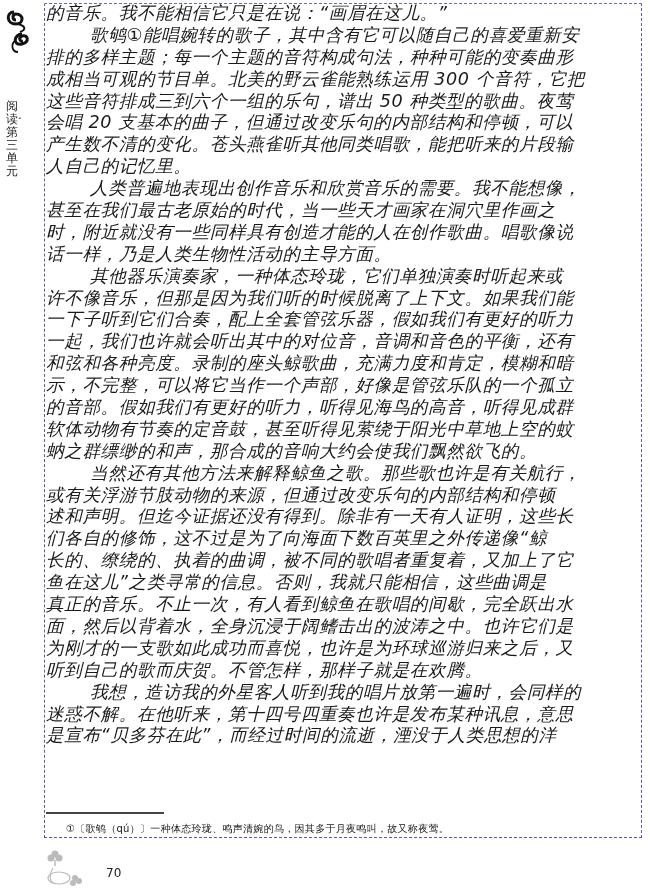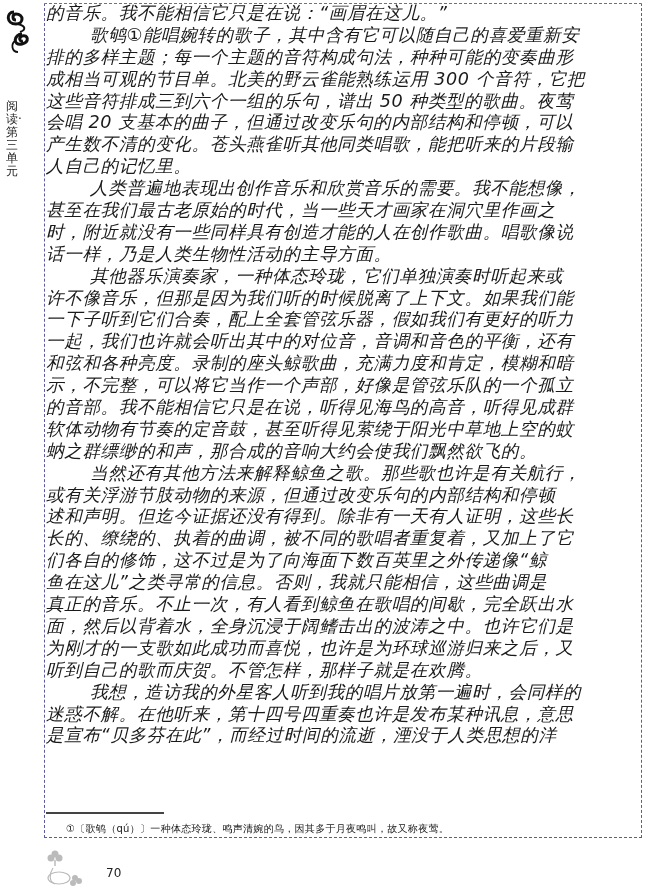--- a/index.html
+++ b/index.html
@@ -121,28 +121,28 @@
     <div class="line indent">人类普遍地表现出创作音乐和欣赏音乐的需要。我不能想像，</div>
     <div class="line">甚至在我们最古老原始的时代，当一些天才画家在洞穴里作画之</div>
     <div class="line">时，附近就没有一些同样具有创造才能的人在创作歌曲。唱歌像说</div>
     <div class="line">话一样，乃是人类生物性活动的主导方面。</div>
     <div class="line indent">其他器乐演奏家，一种体态玲珑，它们单独演奏时听起来或</div>
     <div class="line">许不像音乐，但那是因为我们听的时候脱离了上下文。如果我们能</div>
     <div class="line">一下子听到它们合奏，配上全套管弦乐器，假如我们有更好的听力</div>
     <div class="line">一起，我们也许就会听出其中的对位音，音调和音色的平衡，还有</div>
     <div class="line">和弦和各种亮度。录制的座头鲸歌曲，充满力度和肯定，模糊和暗</div>
     <div class="line">示，不完整，可以将它当作一个声部，好像是管弦乐队的一个孤立</div>
-    <div class="line">的音部。我不能相信它只是在说，听得见海鸟的高音，听得见成群</div>
+    <div class="line">的音部。假如我们有更好的听力，听得见海鸟的高音，听得见成群</div>
     <div class="line">软体动物有节奏的定音鼓，甚至听得见萦绕于阳光中草地上空的蚊</div>
     <div class="line">蚋之群缥缈的和声，那合成的音响大约会使我们飘然欲飞的。</div>
     <div class="line indent">当然还有其他方法来解释鲸鱼之歌。那些歌也许是有关航行，</div>
     <div class="line">或有关浮游节肢动物的来源，但通过改变乐句的内部结构和停顿</div>
     <div class="line">述和声明。但迄今证据还没有得到。除非有一天有人证明，这些长</div>
+    <div class="line">们各自的修饰，这不过是为了向海面下数百英里之外传递像“鲸</div>
     <div class="line">长的、缭绕的、执着的曲调，被不同的歌唱者重复着，又加上了它</div>
-    <div class="line">们各自的修饰，这不过是为了向海面下数百英里之外传递像“鲸</div>
     <div class="line">鱼在这儿”之类寻常的信息。否则，我就只能相信，这些曲调是</div>
     <div class="line">真正的音乐。不止一次，有人看到鲸鱼在歌唱的间歇，完全跃出水</div>
     <div class="line">面，然后以背着水，全身沉浸于阔鳍击出的波涛之中。也许它们是</div>
     <div class="line">为刚才的一支歌如此成功而喜悦，也许是为环球巡游归来之后，又</div>
     <div class="line">听到自己的歌而庆贺。不管怎样，那样子就是在欢腾。</div>
     <div class="line indent">我想，造访我的外星客人听到我的唱片放第一遍时，会同样的</div>
     <div class="line">迷惑不解。在他听来，第十四号四重奏也许是发布某种讯息，意思</div>
     <div class="line">是宣布“贝多芬在此”，而经过时间的流逝，湮没于人类思想的洋</div>
   </div>
 

